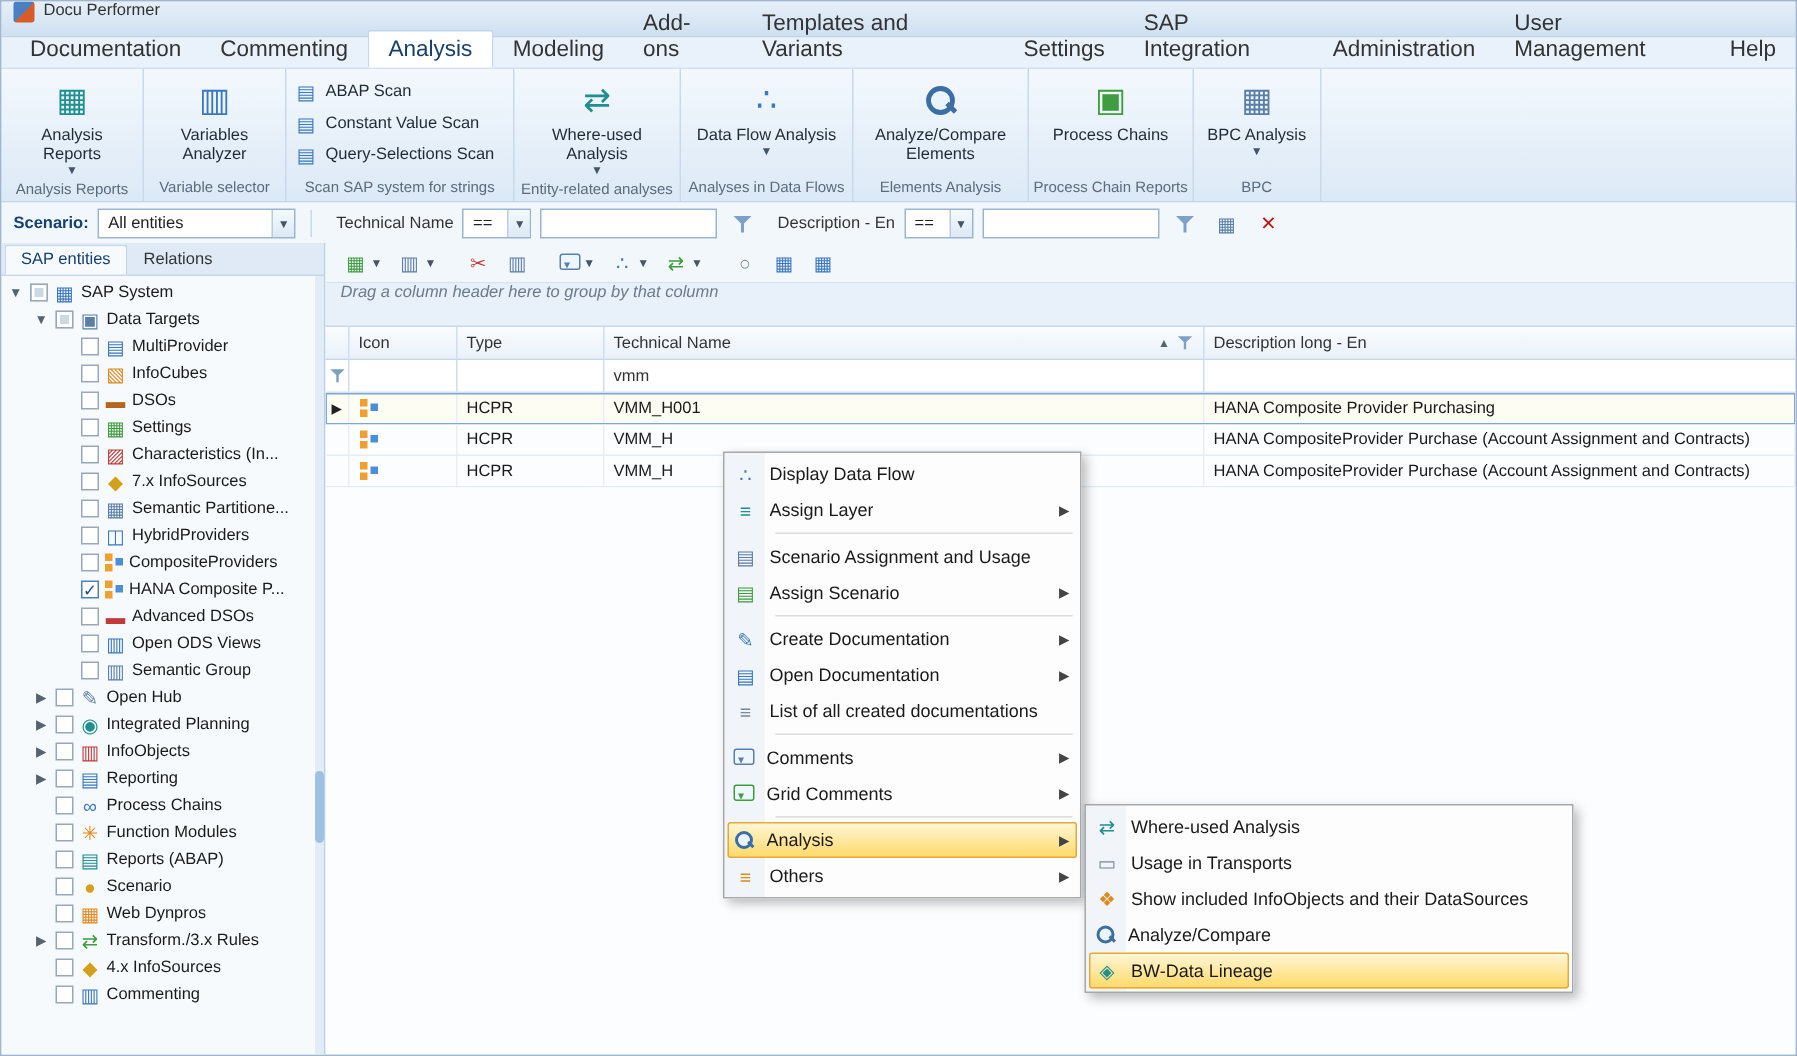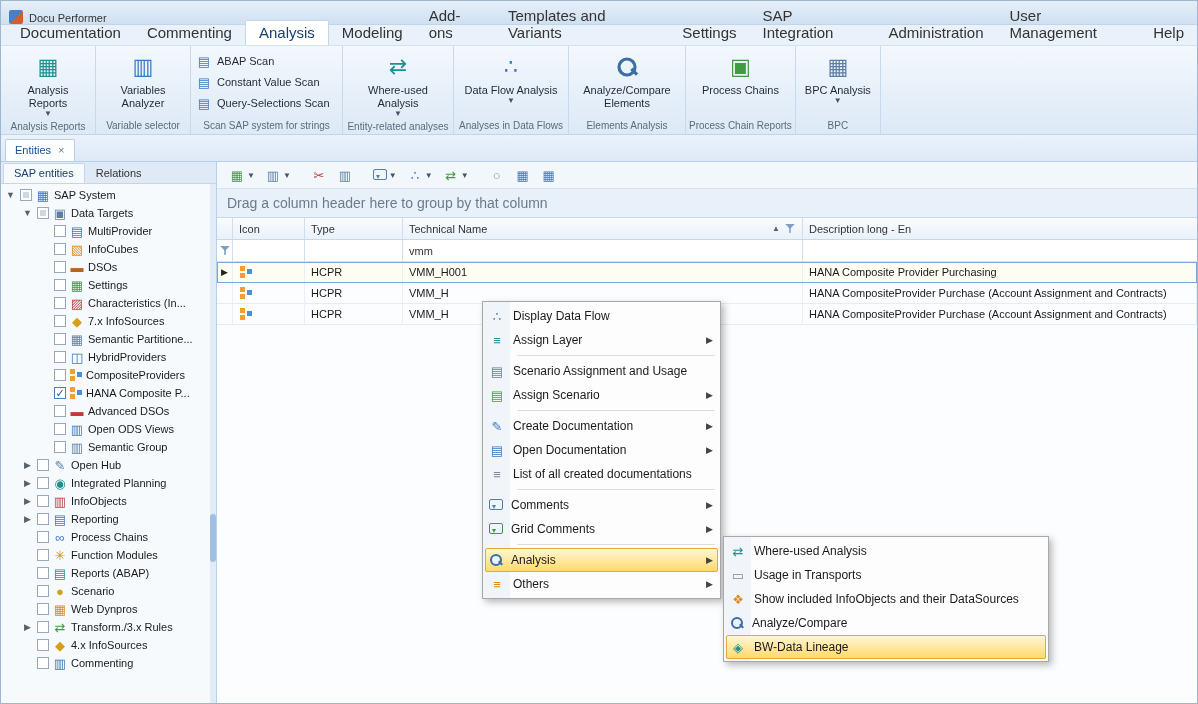--- a/index.html
+++ b/index.html
@@ -1,21 +1,21 @@
 <!DOCTYPE html>
 <html><head>
 <meta charset="utf-8">
 <style>
   * { margin:0; padding:0; box-sizing:border-box; }
   html,body { width:1198px; height:704px; }
   body { font-family:"Liberation Sans","DejaVu Sans",sans-serif; font-size:11px; color:#222; background:#fff; overflow:hidden; }
   .app { position:relative; width:1198px; height:704px; background:#eef4fb; border:1px solid #9fb6ce; overflow:hidden; }
 
   
-  .titlebar { height:24px; background:linear-gradient(#e6eff9,#cfe0f1); display:flex; align-items:flex-end; padding:0 8px; border-bottom:1px solid #c2d4e8; }
+  .titlebar { height:24px; background:linear-gradient(#e6eff9,#cfe0f1); display:flex; align-items:flex-start; padding:0 8px; border-bottom:1px solid #c2d4e8; }
   .app-icon { width:14px; height:14px; margin-right:6px; background:linear-gradient(135deg,#4a7fc1 50%,#d85b2a 50%); border-radius:2px; }
   .titlebar .title { font-size:11px; color:#333; }
 
   
   .menubar { height:21px; background:#e9f1fa; display:flex; align-items:flex-end; padding-left:6px; border-bottom:1px solid #d3e2f2; }
   .mtab { padding:3px 13px 4px; font-size:15px; color:#333; cursor:default; }
   .mtab.active { background:#fff; border:1px solid #c5d6ea; border-bottom:none; color:#16406e; border-radius:2px 2px 0 0; }
 
   
   .ribbon { height:89px; background:linear-gradient(#f3f8fd,#dce9f6); display:flex; align-items:stretch; border-bottom:1px solid #c2d4e8; }
@@ -92,21 +92,21 @@
   .tlabel { font-size:11px; color:#1a1a1a; overflow:hidden; text-overflow:ellipsis; }
   .tree-scroll { position:absolute; right:0; top:0; bottom:0; width:6px; background:#e2ecf6; }
   .tree-thumb { position:absolute; right:0; top:330px; width:6px; height:48px; background:#9fc0e2; border-radius:3px; }
 
   
   .main { flex:1; display:flex; flex-direction:column; background:#f4f8fc; overflow:hidden; }
   .gtoolbar { height:27px; display:flex; align-items:center; gap:2px; padding:0 8px; background:#f2f7fc; border-bottom:1px solid #d5e2f0; }
   .gtb { display:flex; align-items:center; gap:2px; height:22px; padding:0 3px; border:1px solid transparent; border-radius:2px; cursor:default; }
   .gtb .dda { font-size:8px; color:#44546a; }
   .gtb-gap { width:8px; }
-  .groupby { height:29px; background:#e8f0f9; border-bottom:1px solid #c8d8ea; display:flex; align-items:center; padding-left:10px; color:#6b7b8c; font-size:14px; }
+  .groupby { height:29px; background:#e8f0f9; border-bottom:1px solid #c8d8ea; display:flex; padding-left:10px; color:#6b7b8c; font-size:11px;font-style:italic; }
   .ghead { height:22px; display:flex; background:linear-gradient(#fafcfe,#e9f1fa); border-bottom:1px solid #c8d8e8; }
   .gcell { display:flex; align-items:center; padding:0 6px; border-right:1px solid #cfdded; font-size:11px; color:#333; overflow:hidden; white-space:nowrap; }
   .gc-gutter { width:16px; padding:0; border-right:1px solid #cfdded; }
   .gc-icon { width:72px; } .gc-type { width:98px; } .gc-tech { width:400px; } .gc-desc { flex:1; border-right:none; }
   .sort-asc { margin-left:auto; font-size:8px; color:#55636f; }
   .hfunnel { margin-left:4px; transform:scale(.8); }
   .gfilterrow { height:22px; display:flex; background:#fff; border-bottom:1px solid #d5e2f0; }
   .gfilterrow .gcell { color:#333; }
   .grow { height:21px; display:flex; background:#fcfdff; border-bottom:1px solid #e4edf6; }
   .grow .gcell { border-right:1px solid #e8eff7; color:#1a1a1a; }
@@ -233,26 +233,20 @@
         <div class="bigbtn" style="width:78px;">
           <span class="bigicon c-steel">▦</span>
           <span class="blabel">BPC Analysis</span>
           <span class="dd-arrow">▼</span>
         </div>
       </div>
       <div class="rgroup-caption">BPC</div>
     </div>
   </div>
 
-  <div class="doctabs">
-    <div class="dtab">
-      <span class="dlabel">Entities</span>
-      <span class="close-x">×</span>
-    </div>
-  </div>
 
   <div class="filterbar">
     <span class="fb-label">Scenario:</span>
     <div class="combo scenario">
       <span class="cval">All entities</span>
       <span class="cbtn">▼</span>
     </div>
     <div class="fsep"></div>
     <span class="fb-label2">Technical Name</span>
     <div class="combo op">

